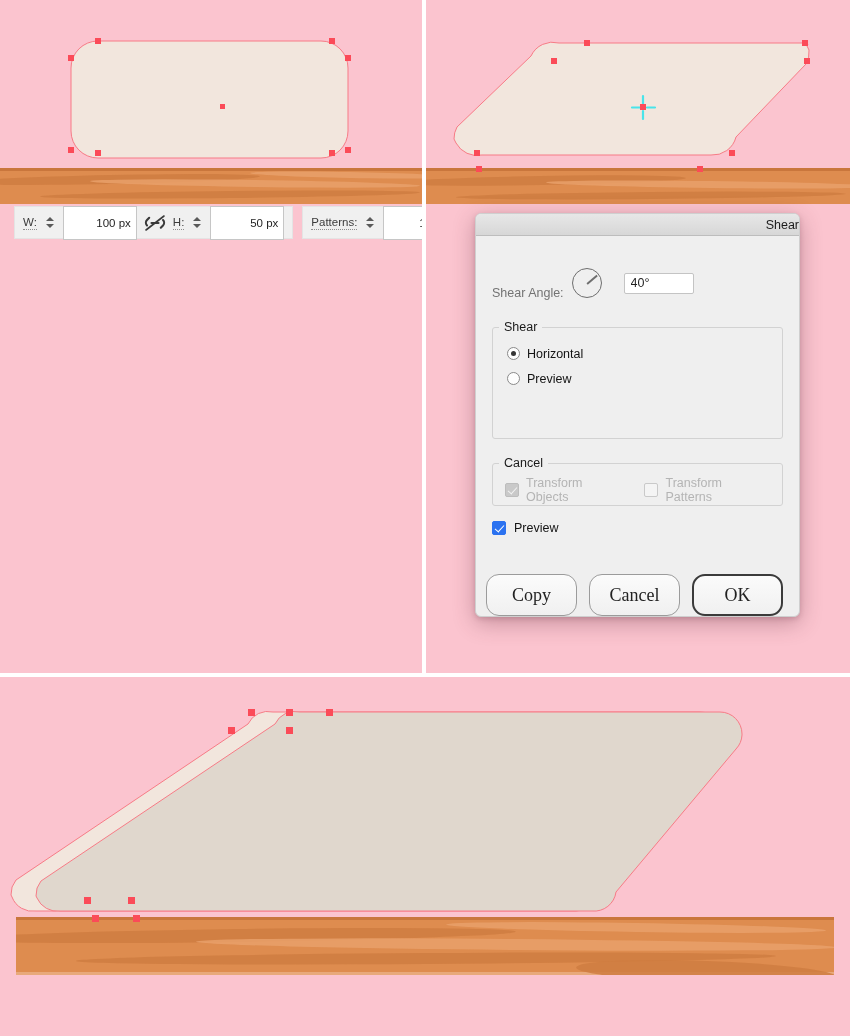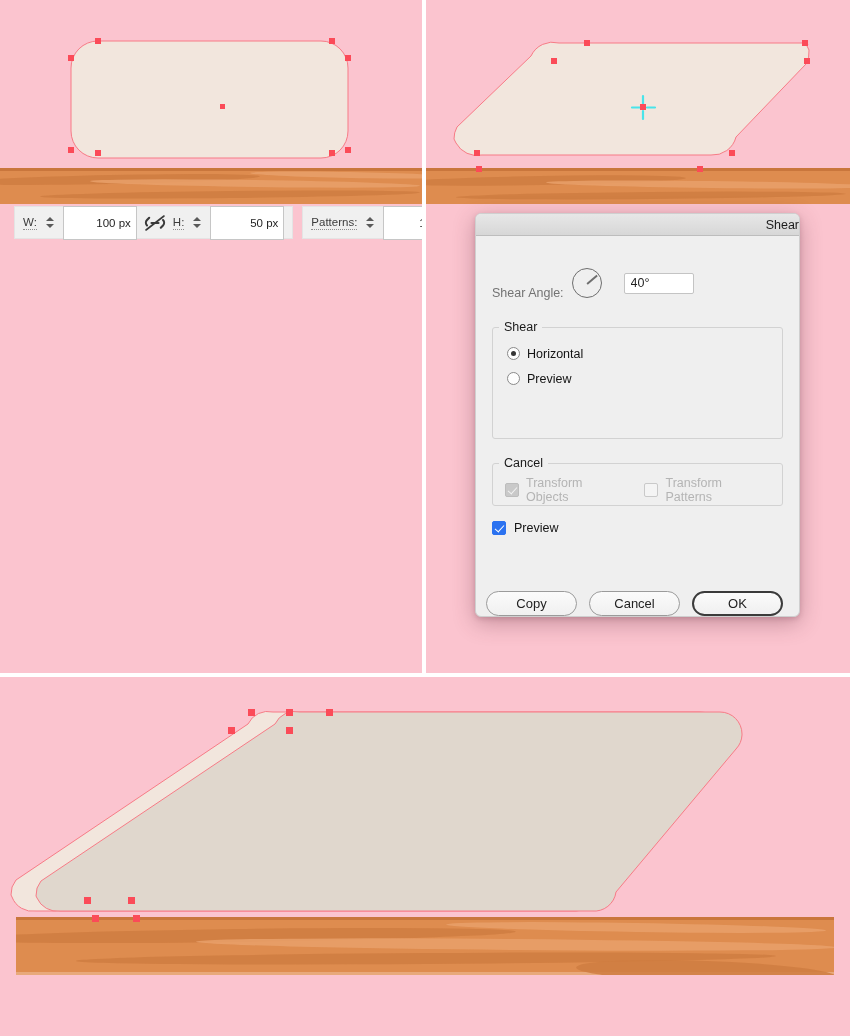--- a/index.html
+++ b/index.html
@@ -222,28 +222,28 @@
   #preview-row { margin-top: 15px; gap: 8px; display: flex; align-items: center; }
 
   #dialog-buttons {
     position: absolute;
     left: 16px; right: 16px; bottom: 31px;
     display: flex;
     justify-content: flex-end;
     gap: 12px;
   }
   .btn {
-    height: 25px;
+    height: 42px;
     min-width: 91px;
     border-radius: 13px;
     border: 1px solid #9b9b9b;
     background: linear-gradient(#fbfbfb, #f0f0f0);
-    font-size: 13px;
+    font-size: 18px;
     color: #222222;
-    font-family: Liberation Sans, sans-serif;
+    font-family: Liberation Serif, serif;
     cursor: pointer;
     display: flex; align-items: center; justify-content: center;
   }
   .btn.default { border: 2px solid #3b3b3b; }
 </style>
 </head>
 <body>
 
 <div id="stage">
 

